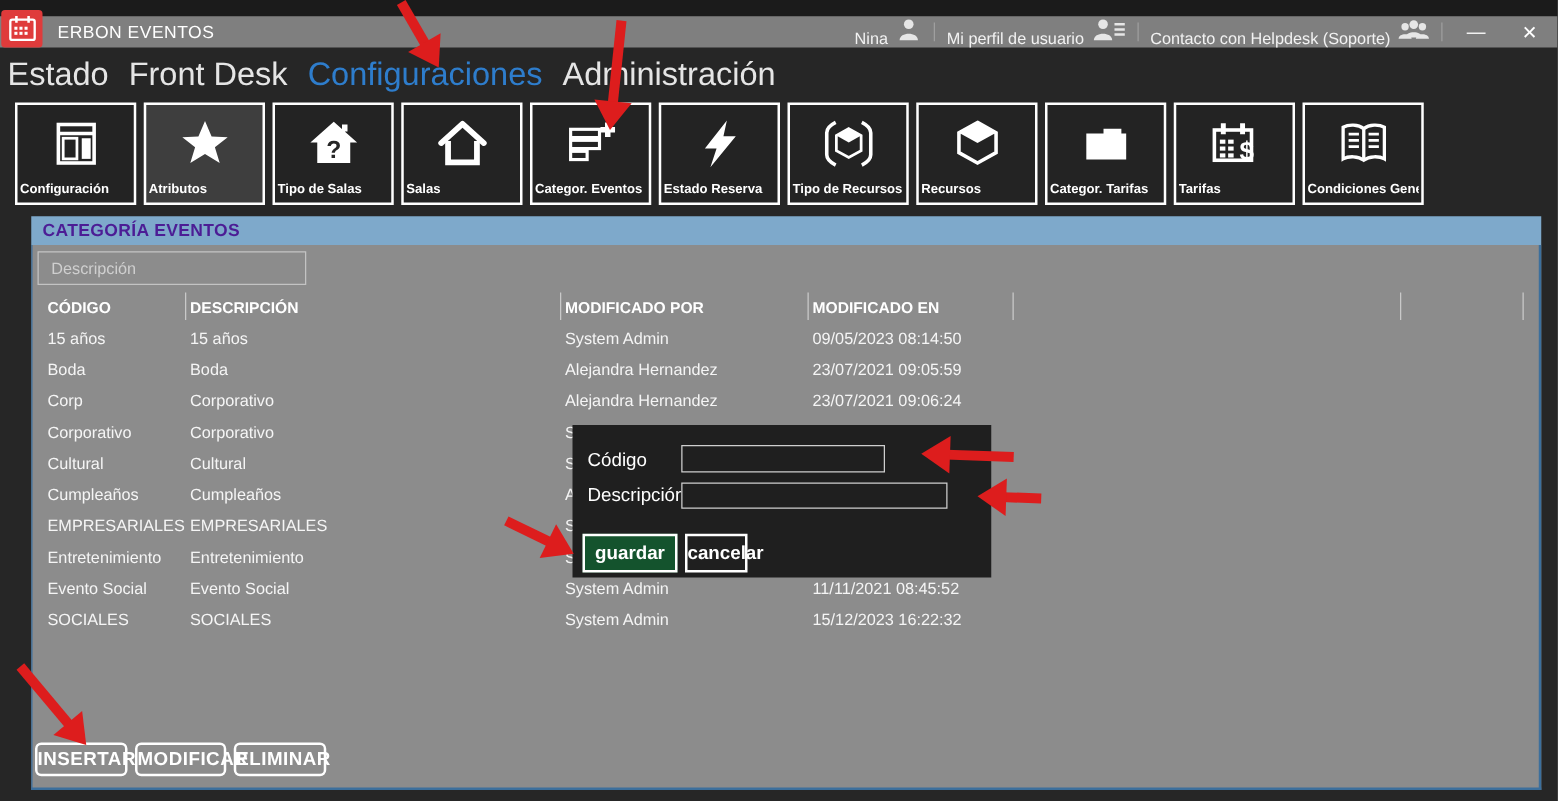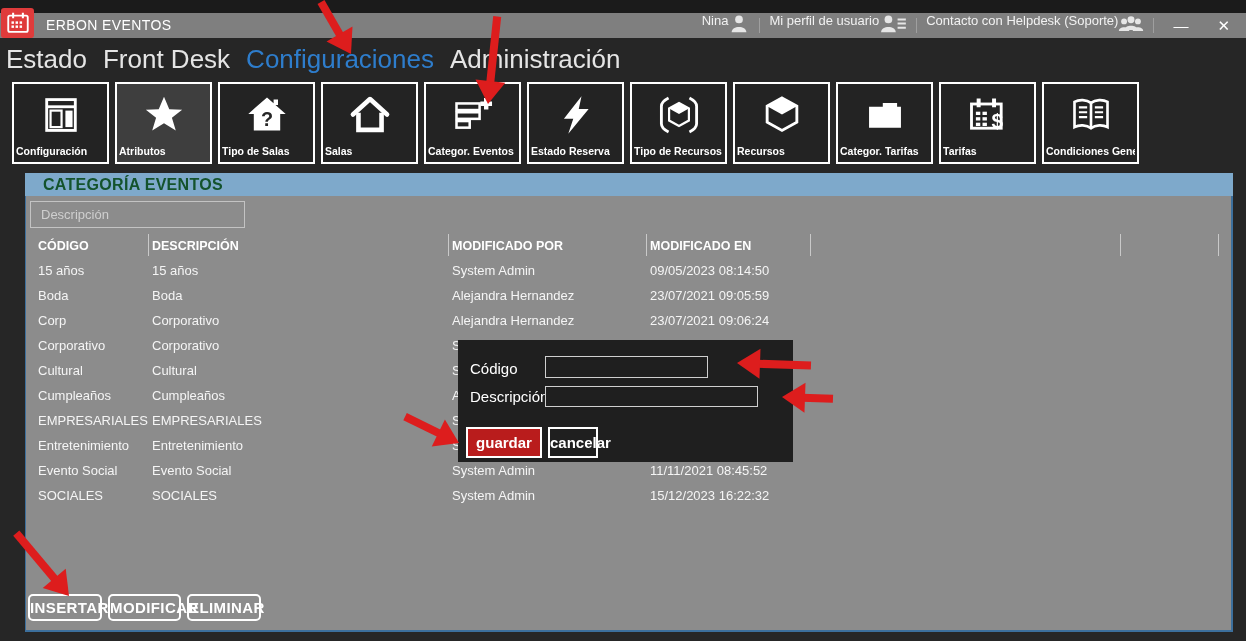--- a/index.html
+++ b/index.html
@@ -10,43 +10,43 @@
   
   #top-strip { left:0; top:0; width:1246px; height:13px; background:#1b1b1b; }
   #titlebar { left:0; top:13px; width:1246px; height:25px; background:#7f7f7f; }
   #app-logo { left:1px; top:8px; width:33px; height:30px; background:#df3b3b;
     border-radius:3px; display:flex; align-items:center; justify-content:center; z-index:3; }
   #window-title { left:46px; top:13px; height:25px; line-height:25px; color:#fff;
     font-size:14px; letter-spacing:.4px; }
   #titlebar-right { right:6px; top:13px; height:25px; display:flex; align-items:center;
     gap:9px; color:#f2f2f2; font-size:13px; }
   .tb-sep { width:1px; height:15px; background:#9f9f9f; }
-  .tb-item { display:flex; align-items:flex-start; cursor:default; }
+  .tb-item { display:flex; align-items:flex-end; gap:6px; cursor:default; }
   .win-btn { font-size:15px; color:#fff; padding:0 10px; }
 
   
   #navbar { left:0; top:38px; width:1246px; height:42px; display:flex; align-items:center;
     padding-left:6px; gap:16px; }
   .nav-item { font-size:26px; color:#e5e5e5; white-space:nowrap; }
   .nav-item.active { color:#2e7dcc; }
 
   
   .tool-btn { position:absolute; top:82px; width:97px; height:82px; background:#232323;
     border:2px solid #ffffff; }
   .tool-btn.hl { background:#3e3e3e; }
   .tool-icon { position:absolute; left:0; right:0; top:6px; height:50px;
     display:flex; align-items:center; justify-content:center; }
   .tool-icon svg { width:44px; height:44px; }
   .tool-label { position:absolute; left:2px; right:2px; bottom:5px; text-align:left;
     color:#fff; font-size:10.5px; font-weight:bold; white-space:nowrap; overflow:hidden; }
 
   
   #section-bar { left:25px; top:173px; width:1208px; height:23px; background:#7ea9cb;
-    color:#14532d; font-size:16px; font-weight:bold; line-height:23px;
-    padding-left:18px; letter-spacing:.3px; z-index:1; }
+    color:#4c1d95; font-size:14px; font-weight:bold; line-height:23px;
+    padding-left:9px; letter-spacing:.3px; z-index:1; }
   #panel { left:25px; top:196px; width:1208px; height:436px; background:#8c8c8c;
     border-left:1px solid #3c6f9c; border-right:2px solid #3c6f9c;
     border-bottom:2px solid #3c6f9c; z-index:1; }
   #filter-input { left:30px; top:201px; width:215px; height:27px; background:transparent;
     border:1px solid #c3c3c3; color:#fff; font-size:13px; padding:0 10px;
     font-family:"Liberation Sans", sans-serif; z-index:2; outline:none; }
   #filter-input::placeholder { color:#cfcfcf; }
 
   
   .th { position:absolute; top:234px; height:24px; line-height:24px; color:#ffffff;
@@ -63,21 +63,21 @@
 
   
   #dialog { left:458px; top:340px; width:335px; height:122px; background:#1f1f1f; z-index:5; }
   .dlg-label { position:absolute; color:#fff; font-size:15px; }
   .dlg-input { position:absolute; background:#1f1f1f; border:1px solid #cfcfcf;
     color:#fff; font-size:13px; padding:0 6px; outline:none;
     font-family:"Liberation Sans", sans-serif; }
   .dlg-btn { position:absolute; top:87px; height:31px; border:2px solid #ffffff;
     color:#fff; font-size:15px; font-weight:bold; text-align:center;
     font-family:"Liberation Sans", sans-serif; }
-  #guardar-btn { left:8px; width:76px; background:#b91c1c; }
+  #guardar-btn { left:8px; width:76px; background:#14532d; }
   #cancelar-btn { left:90px; width:50px; background:#1f1f1f; }
 
   
   .arrow { position:absolute; height:30px; transform-origin:100% 50%; z-index:20; pointer-events:none; }
   .arrow .shaft { position:absolute; left:0; top:11px; height:8px; background:#dd1d1d; }
   .arrow .head { position:absolute; right:0; top:0; width:0; height:0;
     border-top:15px solid transparent; border-bottom:15px solid transparent;
     border-left:23px solid #dd1d1d; }
 </style>
 </head>

